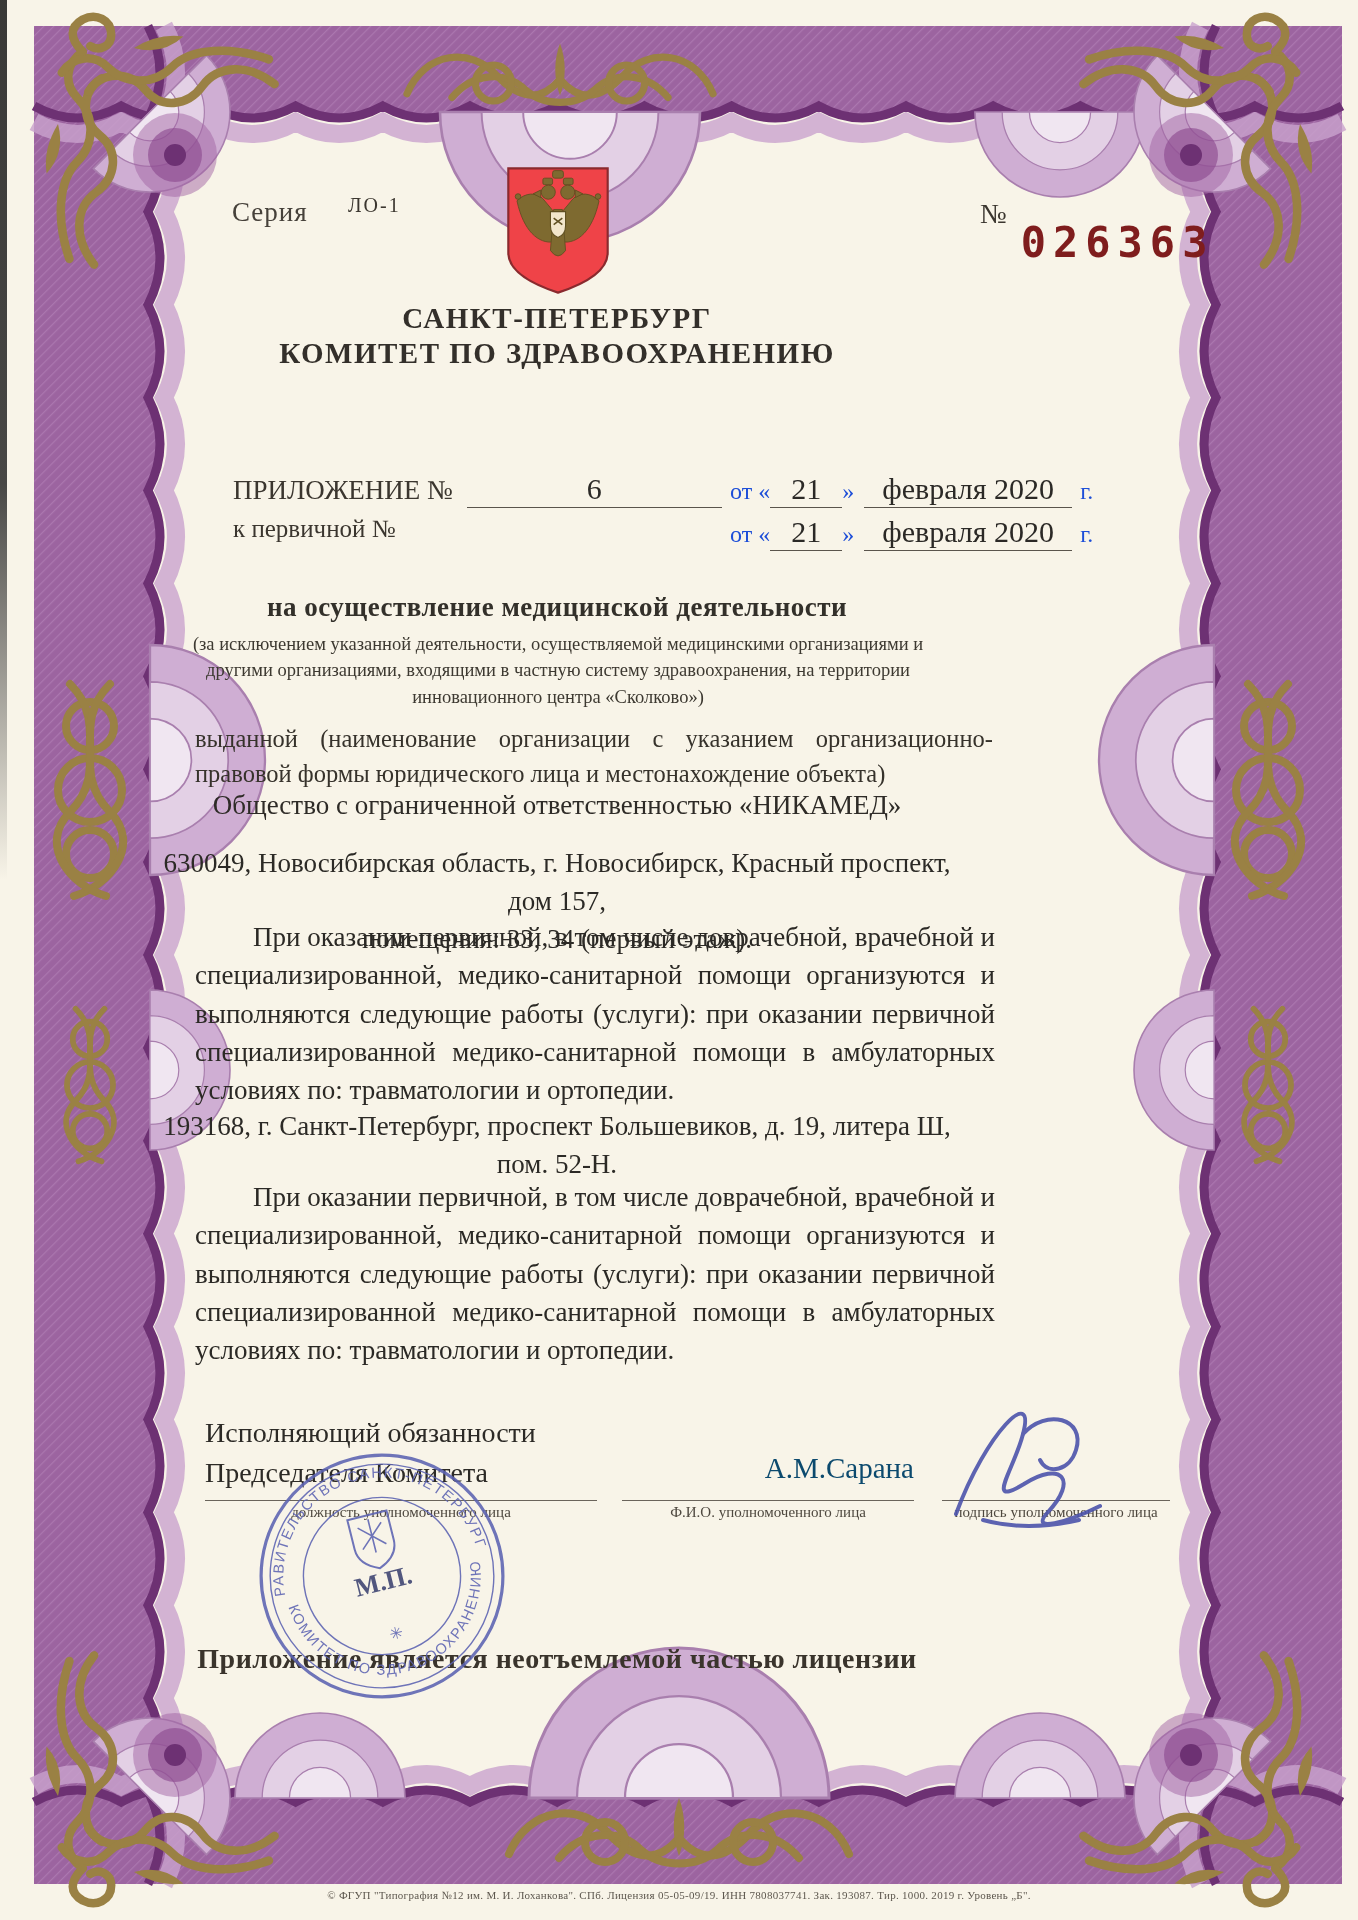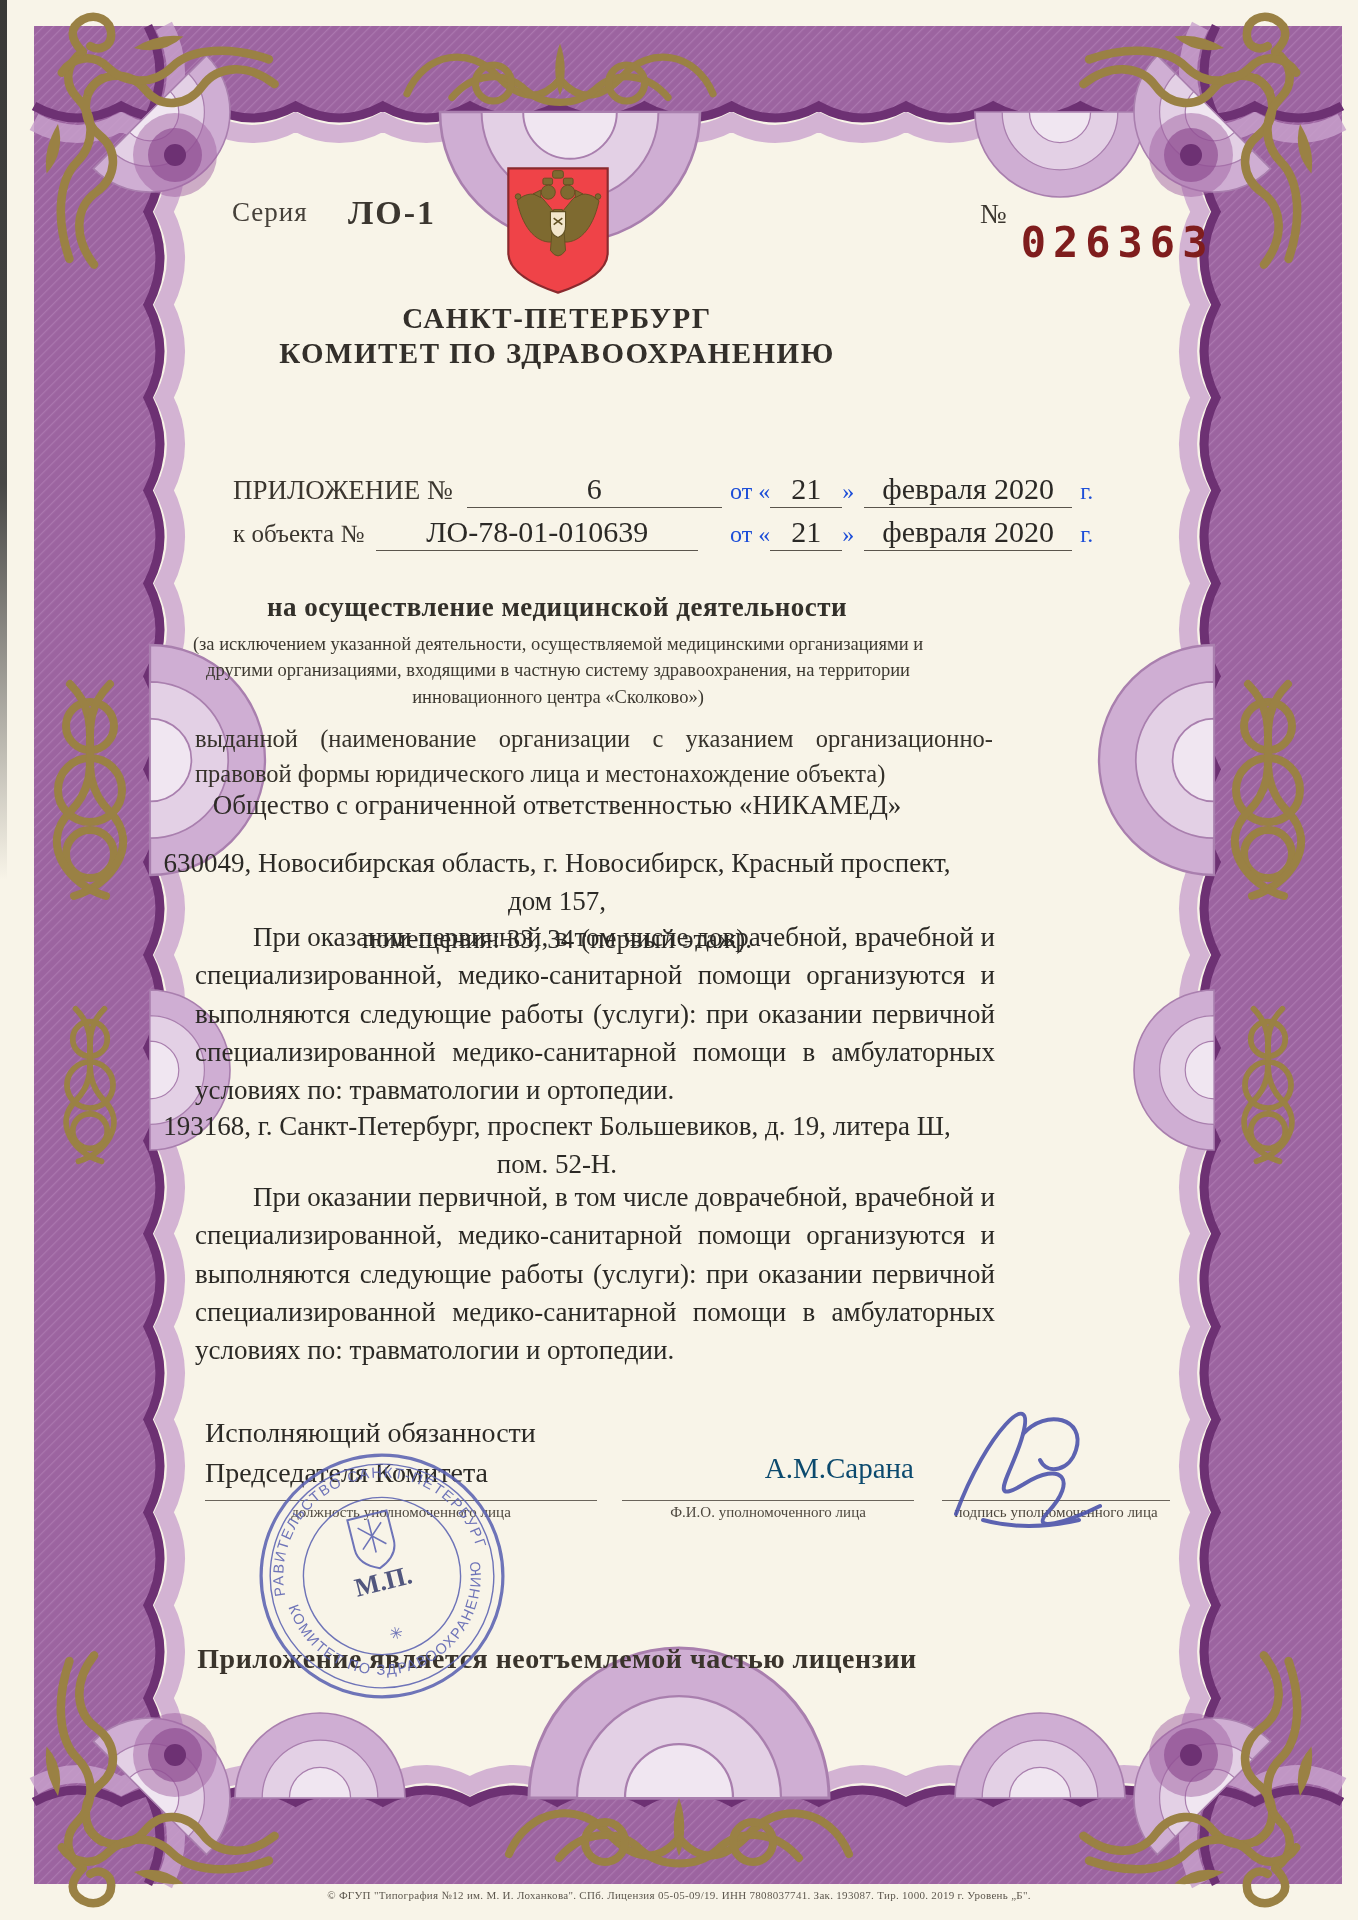--- a/index.html
+++ b/index.html
@@ -7,21 +7,21 @@
     position:relative; width:1358px; height:1920px; margin:0 auto;
     background:#f8f4e8; overflow:hidden;
     font-family:"Liberation Serif","DejaVu Serif",serif; color:#2e2c29;
   }
   .abs {position:absolute;}
   .frame-svg {position:absolute; left:0; top:0; z-index:1; pointer-events:none;}
   .scan-edge {position:absolute; left:0; top:0; width:7px; height:880px; z-index:3;
     background:linear-gradient(#0a0a0a 0%, #1c1c1c 55%, rgba(20,20,20,0) 100%); opacity:.8;}
   .z2 {z-index:2;}
   .series-label {left:232px; top:197px; font-size:27px; letter-spacing:1px; color:#46413a;}
-  .series-value {left:348px; top:194px; font-size:34px; letter-spacing:2px; color:#3b362f;font-weight:bold;}
+  .series-value {left:348px; top:194px; font-size:20px; letter-spacing:2px; color:#3b362f;}
   .number-group {left:980px; top:190px; display:flex; align-items:flex-start; gap:14px;}
   .number-sign {font-size:28px; margin-top:8px; color:#3b362f;}
   .number-value {font-family:"DejaVu Sans Mono",monospace; font-size:42px; font-weight:600;
     letter-spacing:7px; color:#7f1d1d;margin-top:28px;}
   .coat {left:504px; top:164px; width:108px; height:132px;}
   .title-block {left:157px; top:301px; width:800px; text-align:center; font-weight:bold;
     font-size:29px; letter-spacing:1.5px; line-height:1.22; color:#332f2a;}
   .form-left {display:flex; align-items:baseline; white-space:nowrap;}
   .form-label {font-size:27px; color:#3b362f;}
   .blank {display:inline-block; border-bottom:1.6px solid #5a544c; text-align:center;
@@ -198,22 +198,21 @@
     <span class="blank" style="margin-left:14px;">6</span>
   </div>
   <div class="abs z2 date-group r1-date">
     <span class="small">от «</span>
     <span class="blank day">21</span>
     <span class="small">»</span>
     <span class="blank month" style="margin-left:10px;">февраля 2020</span>
     <span class="small" style="margin-left:8px;">г.</span>
   </div>
   <div class="abs z2 form-left r2-left">
-    <span class="form-label">к объекта №</span>
-    <span class="blank" style="margin-left:12px;">ЛО-78-01-010639</span>
+    <span class="form-label">к первичной №</span>
   </div>
   <div class="abs z2 date-group r2-date">
     <span class="small">от «</span>
     <span class="blank day">21</span>
     <span class="small">»</span>
     <span class="blank month" style="margin-left:10px;">февраля 2020</span>
     <span class="small" style="margin-left:8px;">г.</span>
   </div>
 
   <div class="abs z2 activity-title">на осуществление медицинской деятельности</div>

